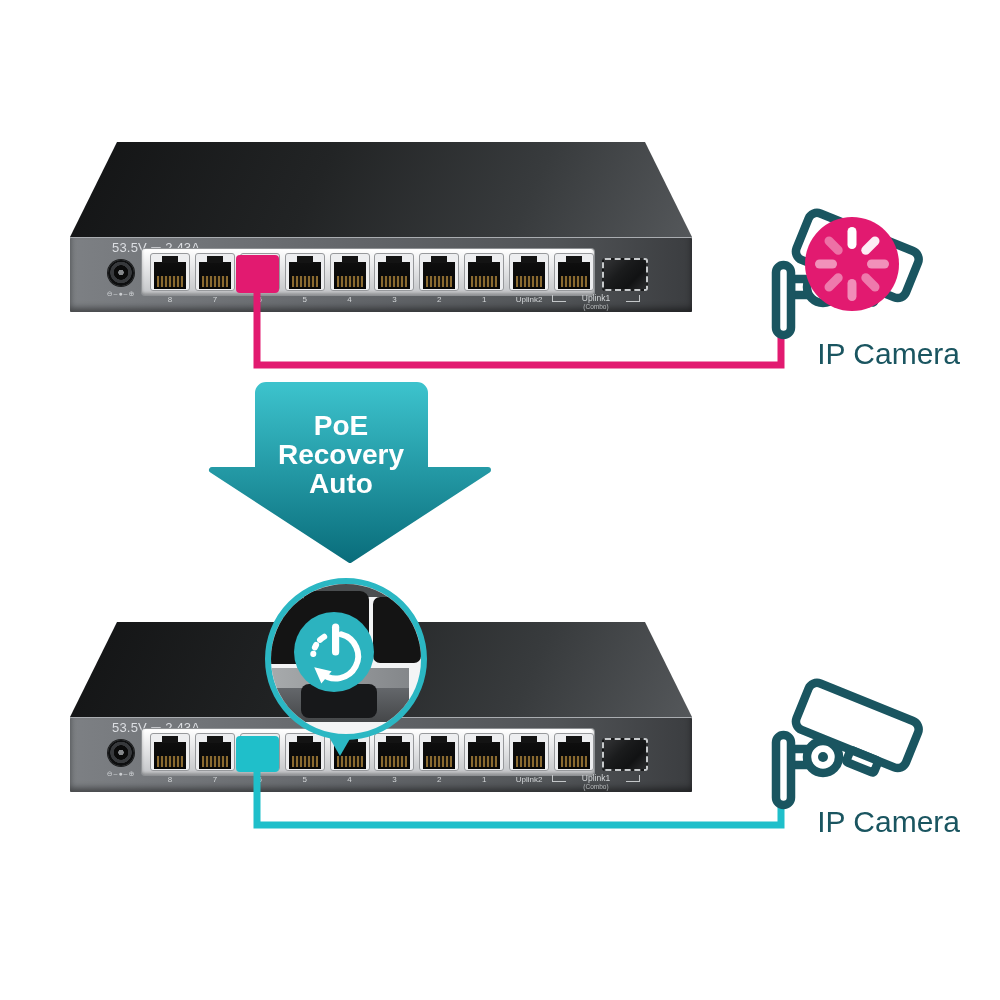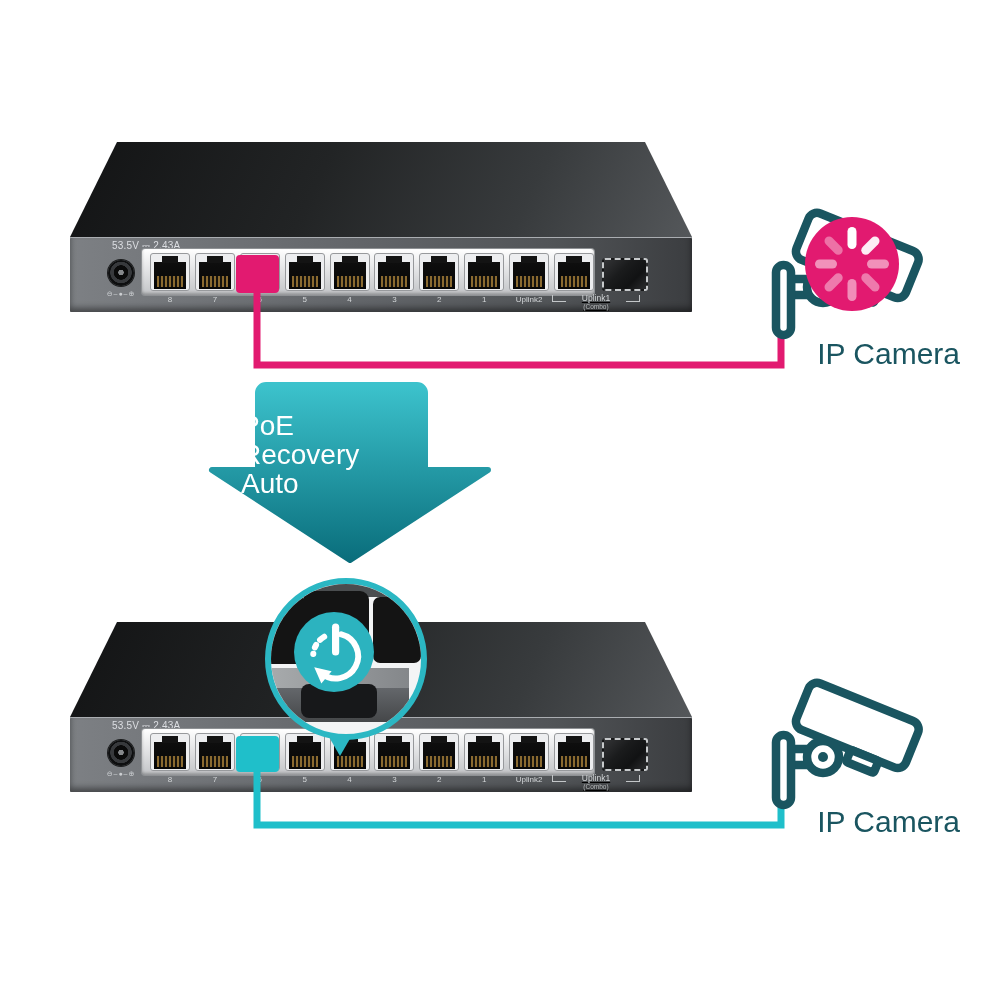--- a/index.html
+++ b/index.html
@@ -9,21 +9,21 @@
 
   
   .switch{position:absolute;width:640px;height:172px;}
   .face-top{position:absolute;left:0;top:0;width:640px;height:95px;
     clip-path:polygon(55px 0,583px 0,630px 95px,8px 95px);
     background:linear-gradient(115deg,#121314,#222425 40%,#383b3d 72%,#56595c);}
   .face-front{position:absolute;left:8px;top:95px;width:622px;height:75px;
     background:linear-gradient(90deg,#7d8084,#63666a 45%,#515457 78%,#3b3d40);
     box-shadow:inset 0 1px 0 #aaadb1, inset 0 -4px 6px rgba(0,0,0,.45);
     border-radius:1px;}
-  .pwr-label{position:absolute;left:18px;top:3px;width:120px;font-size:10px;
+  .pwr-label{position:absolute;left:18px;top:3px;width:120px;font-size:13px;
     color:#dcdee2;letter-spacing:.2px;padding-left:24px;}
   .jack{position:absolute;left:38px;top:23px;width:26px;height:26px;border-radius:50%;
     background:radial-gradient(circle at 50% 48%, #85888b 0 2.5px, #0a0a0a 3px 7px, #37393c 7.5px 10.5px, #0e0f10 11px);
     box-shadow:0 0 0 1px #1b1c1d;}
   .polarity{position:absolute;left:28px;top:53px;width:46px;text-align:center;
     font-size:7px;color:#cdd0d3;letter-spacing:1px;}
   .strip{position:absolute;left:72px;top:12px;width:452px;height:46px;border-radius:3px;
     background:linear-gradient(#ffffff,#c2c4c7);
     box-shadow:0 0 0 1px #8e9194, inset 0 -2px 3px rgba(0,0,0,.25);}
   .ports{position:absolute;left:80px;top:16px;width:444px;display:flex;justify-content:space-between;}
@@ -35,34 +35,34 @@
       linear-gradient(#0e0e0e,#060606);
     background-repeat:no-repeat;
     background-size:26px 11px,16px 7px,32px 27px;
     background-position:center 22px,center 2px,center 8px;}
   .plabels{position:absolute;left:80px;top:58px;width:444px;display:flex;justify-content:space-between;}
   .plabels span{display:block;width:40px;text-align:center;font-size:8px;line-height:10px;
     color:#d3d6d8;white-space:nowrap;}
   .sfp{position:absolute;left:532px;top:21px;width:46px;height:33px;border-radius:3px;
     border:2px dashed #c6c9cb;box-sizing:border-box;
     background:linear-gradient(135deg,#333436 0,#1a1b1c 40%,#111213 70%,#2b2c2e);}
-  .combo{position:absolute;left:476px;top:56px;width:100px;text-align:center;text-decoration:underline;}
+  .combo{position:absolute;left:476px;top:56px;width:100px;text-align:center;}
   .combo-name{display:block;position:relative;font-size:8.5px;line-height:10px;color:#d3d6d8;}
   .combo-name::before{content:"";position:absolute;left:6px;bottom:1px;width:13px;height:6px;
     border-left:1px solid #c3c6c8;border-bottom:1px solid #c3c6c8;}
   .combo-name::after{content:"";position:absolute;right:6px;bottom:1px;width:13px;height:6px;
     border-right:1px solid #c3c6c8;border-bottom:1px solid #c3c6c8;}
   .combo-sub{display:block;font-size:6.5px;line-height:7px;color:#b7babc;}
 
   
   .overlay{position:absolute;left:0;top:0;}
   .cable{fill:none;stroke-width:7px;}
 
-  .arrow-text{position:absolute;left:241px;top:411px;width:200px;
-    color:#fff;font-size:28px;font-weight:normal;line-height:29px;}
+  .arrow-text{position:absolute;left:241px;top:411px;width:200px;text-align:center;
+    color:#fff;font-size:28px;font-weight:bold;line-height:29px;}
 
   .magnifier{position:absolute;left:265px;top:578px;width:150px;height:180px;}
   .mag-tip{position:absolute;left:53px;top:140px;width:0;height:0;
     border-left:22px solid transparent;border-right:22px solid transparent;
     border-top:38px solid var(--ring,#2BB7C3);}
   .mag-circle{position:absolute;left:0;top:0;width:150px;height:150px;border-radius:50%;
     border:6px solid var(--ring,#2BB7C3);overflow:hidden;background:#f3f4f5;}
   .mz{position:absolute;}
   .mz-topdark{left:0;top:0;width:138px;height:13px;background:#4a4d4f;}
   .mz-jack{background:#141414;border-radius:7px;}

